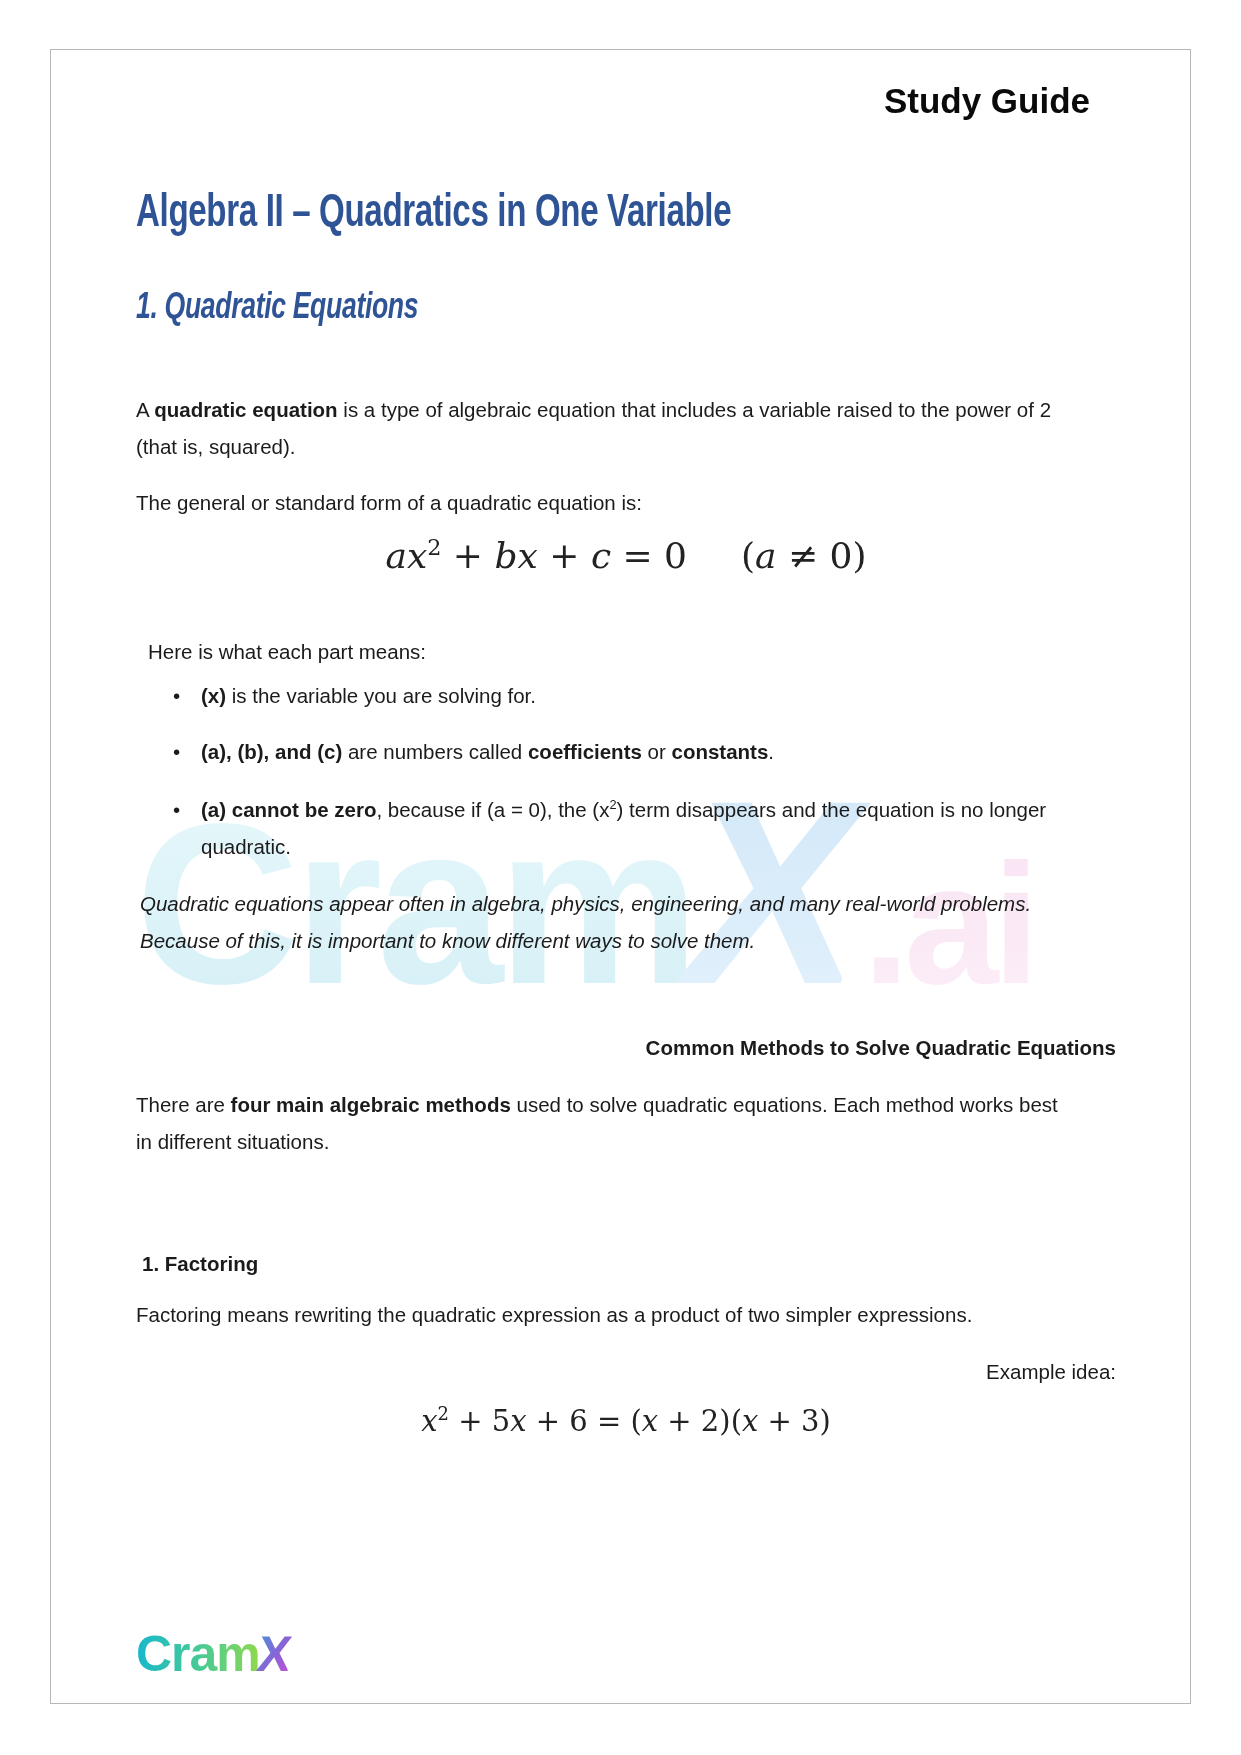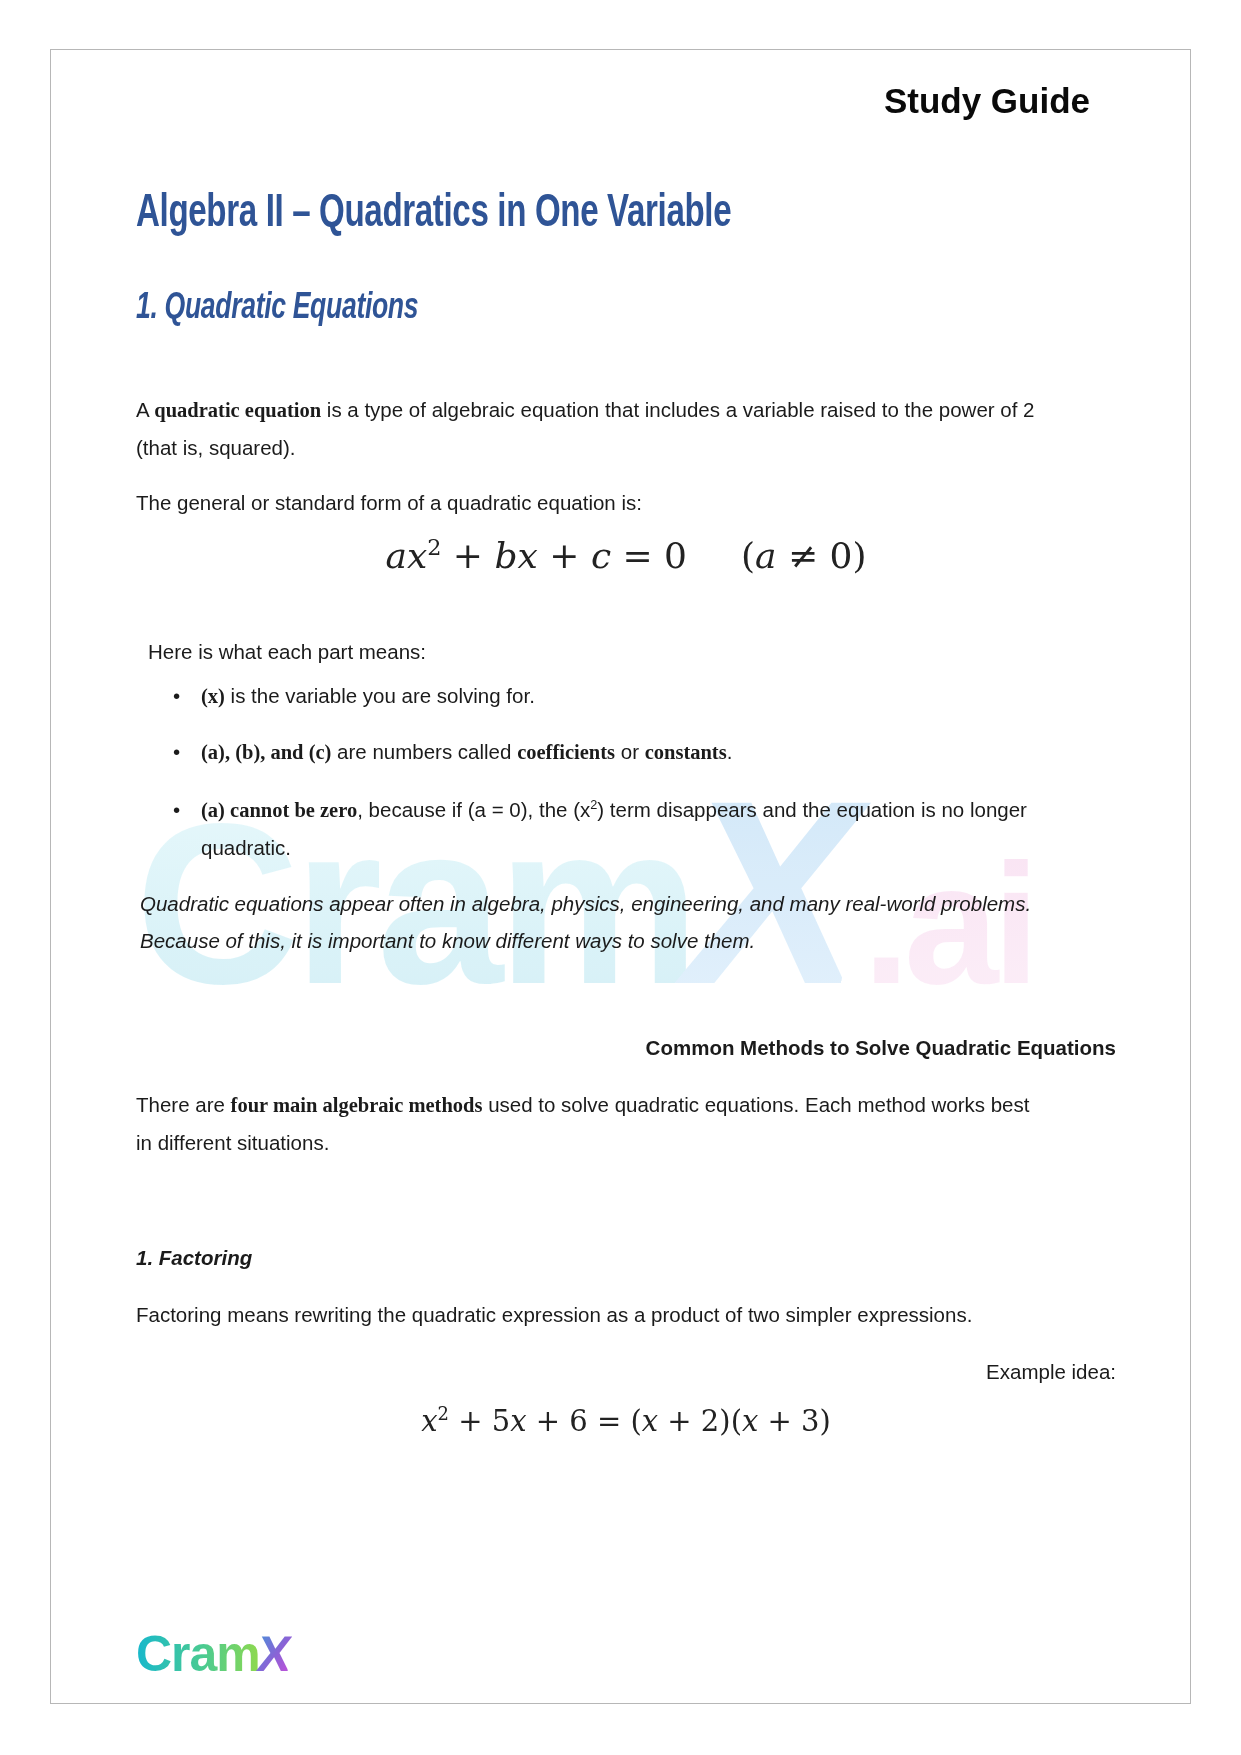--- a/index.html
+++ b/index.html
@@ -6,21 +6,21 @@
   body{
     width:1241px;height:1755px;background:#ffffff;position:relative;
     font-family:"Liberation Sans", sans-serif;color:var(--body_text,#1b1b1b);
     overflow:hidden;
   }
   .page{
     position:absolute;left:50px;top:49px;width:1139px;height:1653px;
     border:1px solid var(--border_gray,#b7b7b7);background:#fff;overflow:hidden;
   }
   .block{position:absolute;left:85px;width:980px;font-size:20.5px;line-height:37px;}
-  .b{font-weight:bold;font-family:Liberation Serif, serif;}
+  .b{font-weight:bold;}
   .i{font-style:italic;}
   sup{font-size:0.62em;line-height:0;}
 
   .header-label{
     position:absolute;top:30px;right:100px;left:auto;width:auto;
     font-size:35px;font-weight:bold;line-height:1.2;color:#0a0a0a;
   }
   .doc-title{top:135px;color:var(--heading_blue,#2F5496);font-weight:bold;line-height:1.1;}
   .doc-title .cond{display:inline-block;transform:scaleX(0.72);transform-origin:0 50%;
     font-size:46px;letter-spacing:-0.5px;white-space:nowrap;}
@@ -128,21 +128,21 @@
       <span class="marker">•</span>
       <span class="btxt"><span class="b">(a) cannot be zero</span><span>, because if (a = 0), the (x</span><sup>2</sup><span>) term disappears and the equation is no longer</span><br><span>quadratic.</span></span>
     </div>
 
     <p class="block p4" style="margin:4px;font-style:italic;"><span>Quadratic equations appear often in algebra, physics, engineering, and many real-world problems.</span><br><span>Because of this, it is important to know different ways to solve them.</span></p>
 
     <p class="block sub1" style="margin:0;text-align:right;">Common Methods to Solve Quadratic Equations</p>
 
     <p class="block p5" style="margin:0;"><span>There are </span><span class="b">four main algebraic methods</span><span> used to solve quadratic equations. Each method works best</span><br><span>in different situations.</span></p>
 
-    <p class="block sub2" style="margin:0;font-style:italic;">1. Factoring</p>
+    <p class="block sub2" style="margin:6px;">1. Factoring</p>
 
     <p class="block p6" style="margin:0;">Factoring means rewriting the quadratic expression as a product of two simpler expressions.</p>
 
     <p class="block p7" style="margin:0;text-align:right;">Example idea:</p>
 
     <div class="block formula f2"><span class="i">x</span><sup>2</sup><span> + 5</span><span class="i">x</span><span> + 6 = (</span><span class="i">x</span><span> + 2)(</span><span class="i">x</span><span> + 3)</span></div>
 
 
     <div class="logo">
       <span class="logo-cram">Cram</span><span class="logo-x">X</span>

